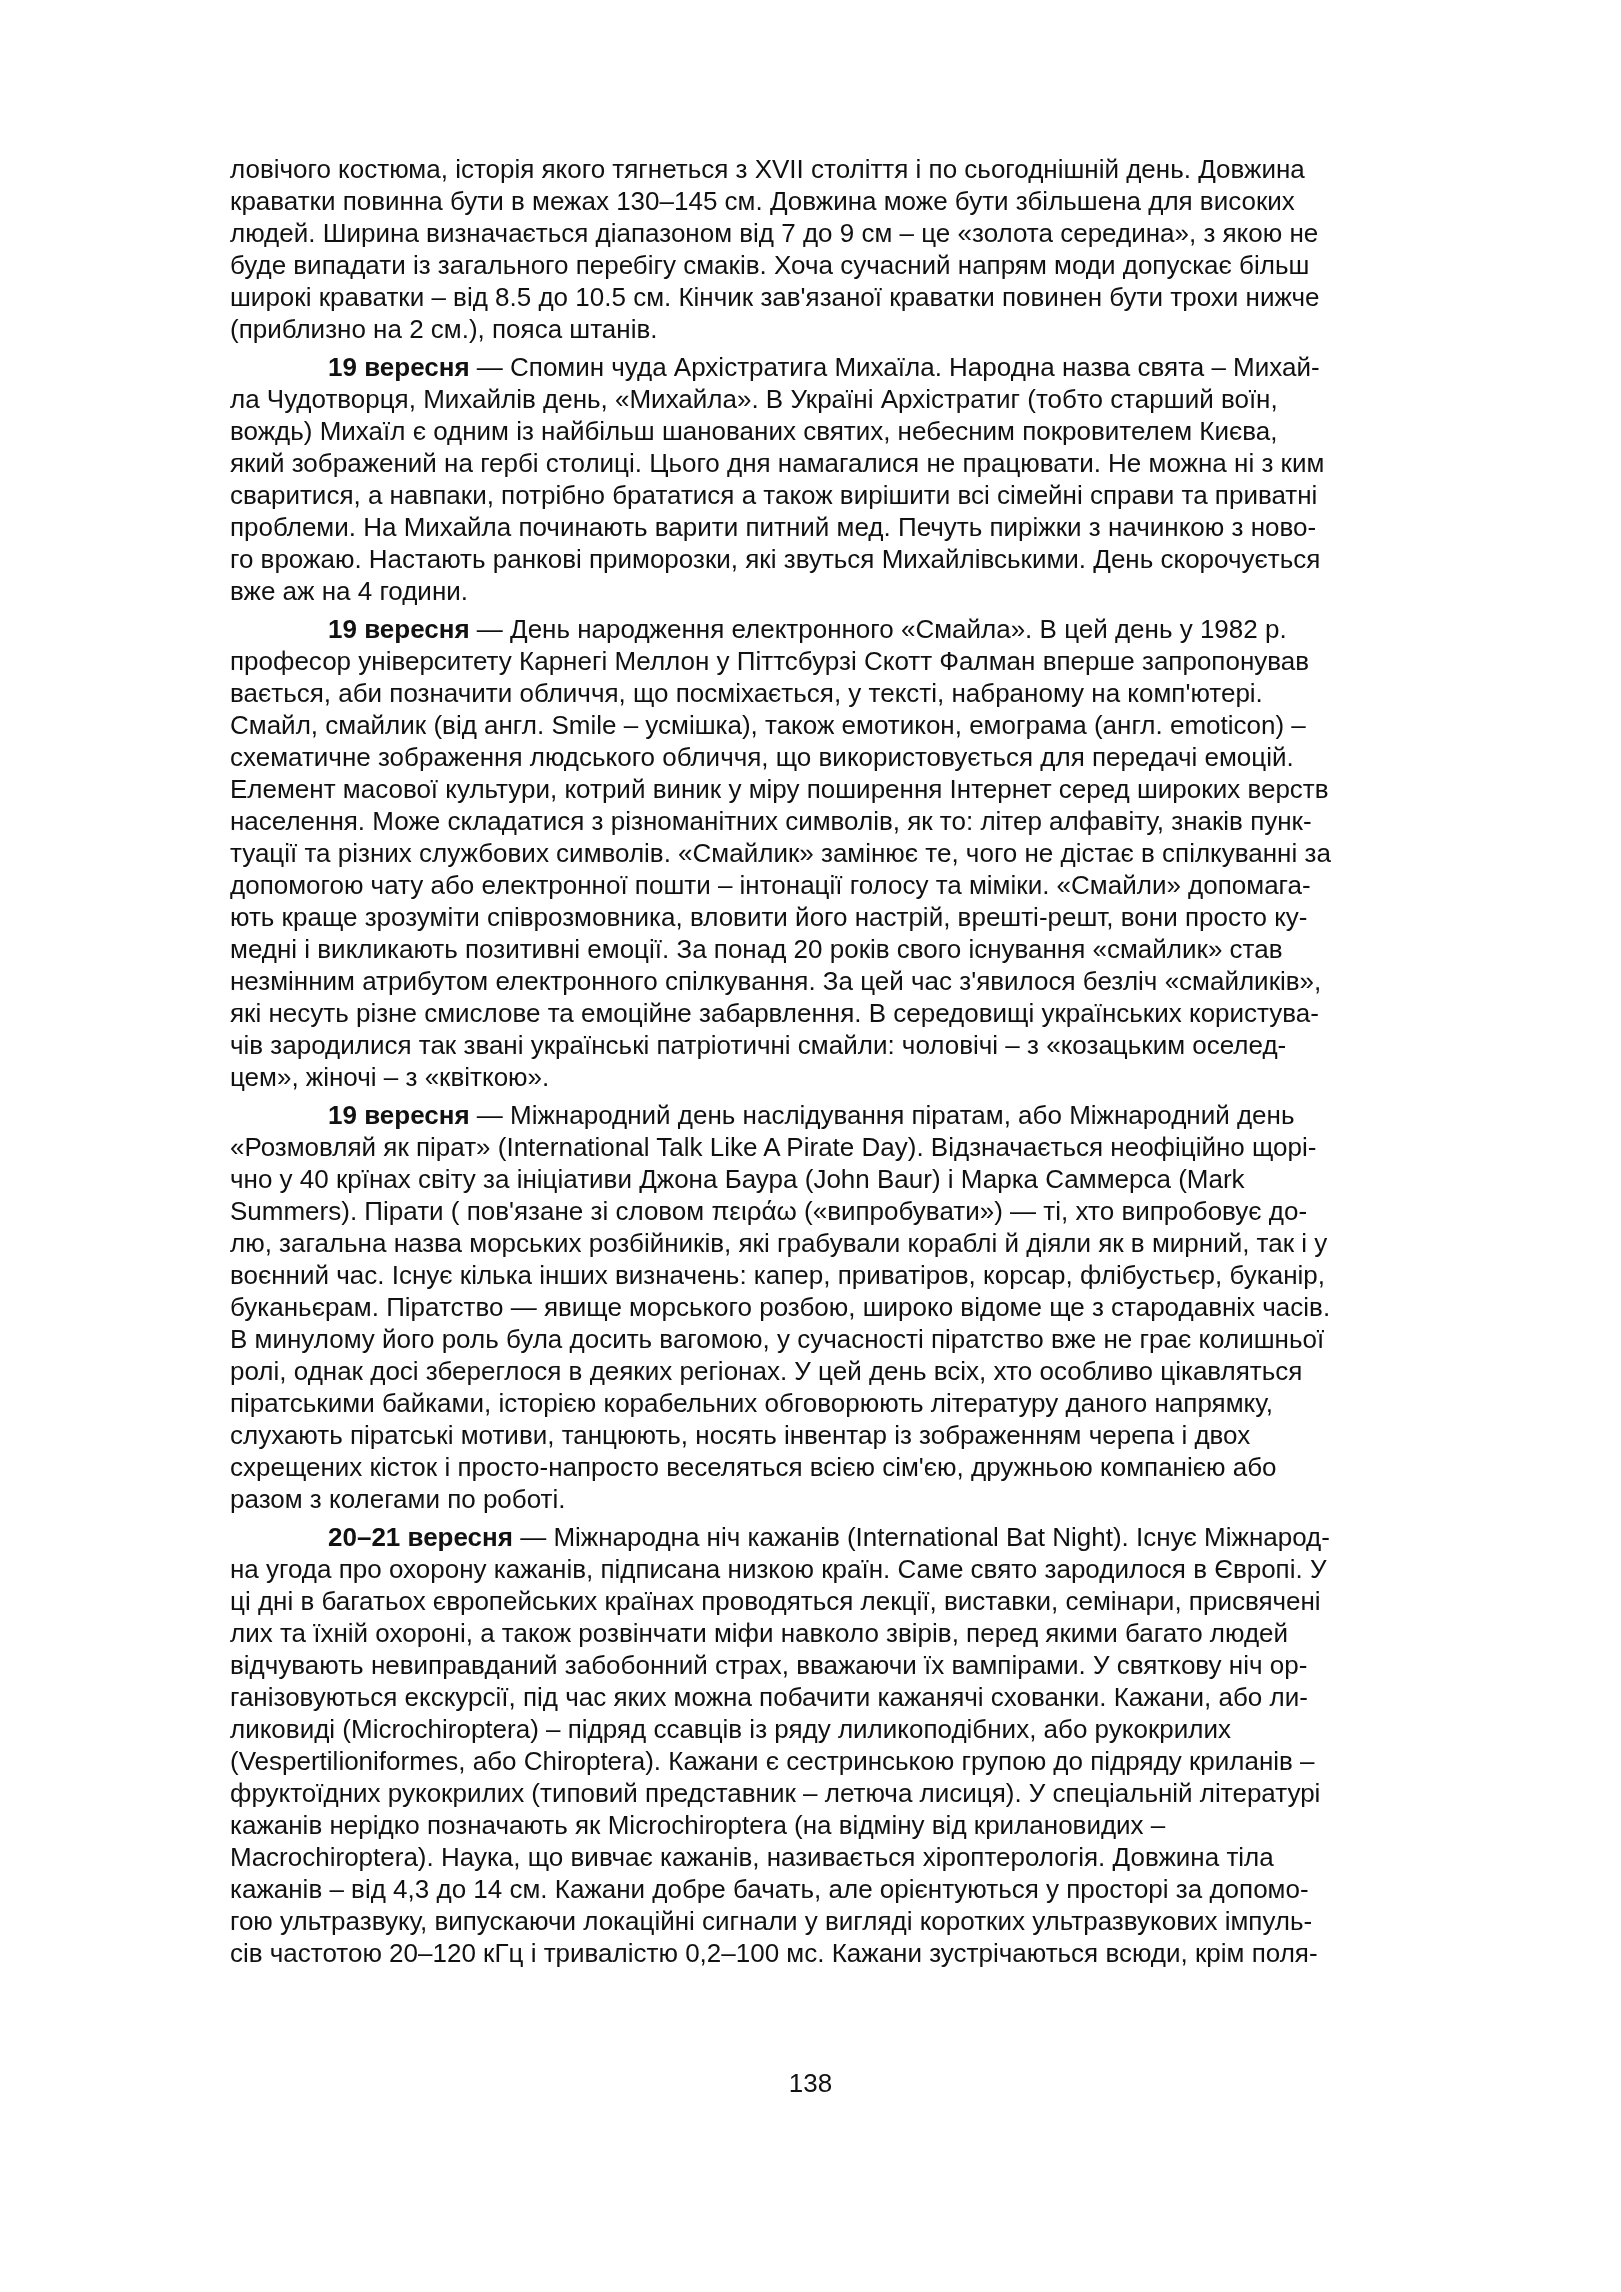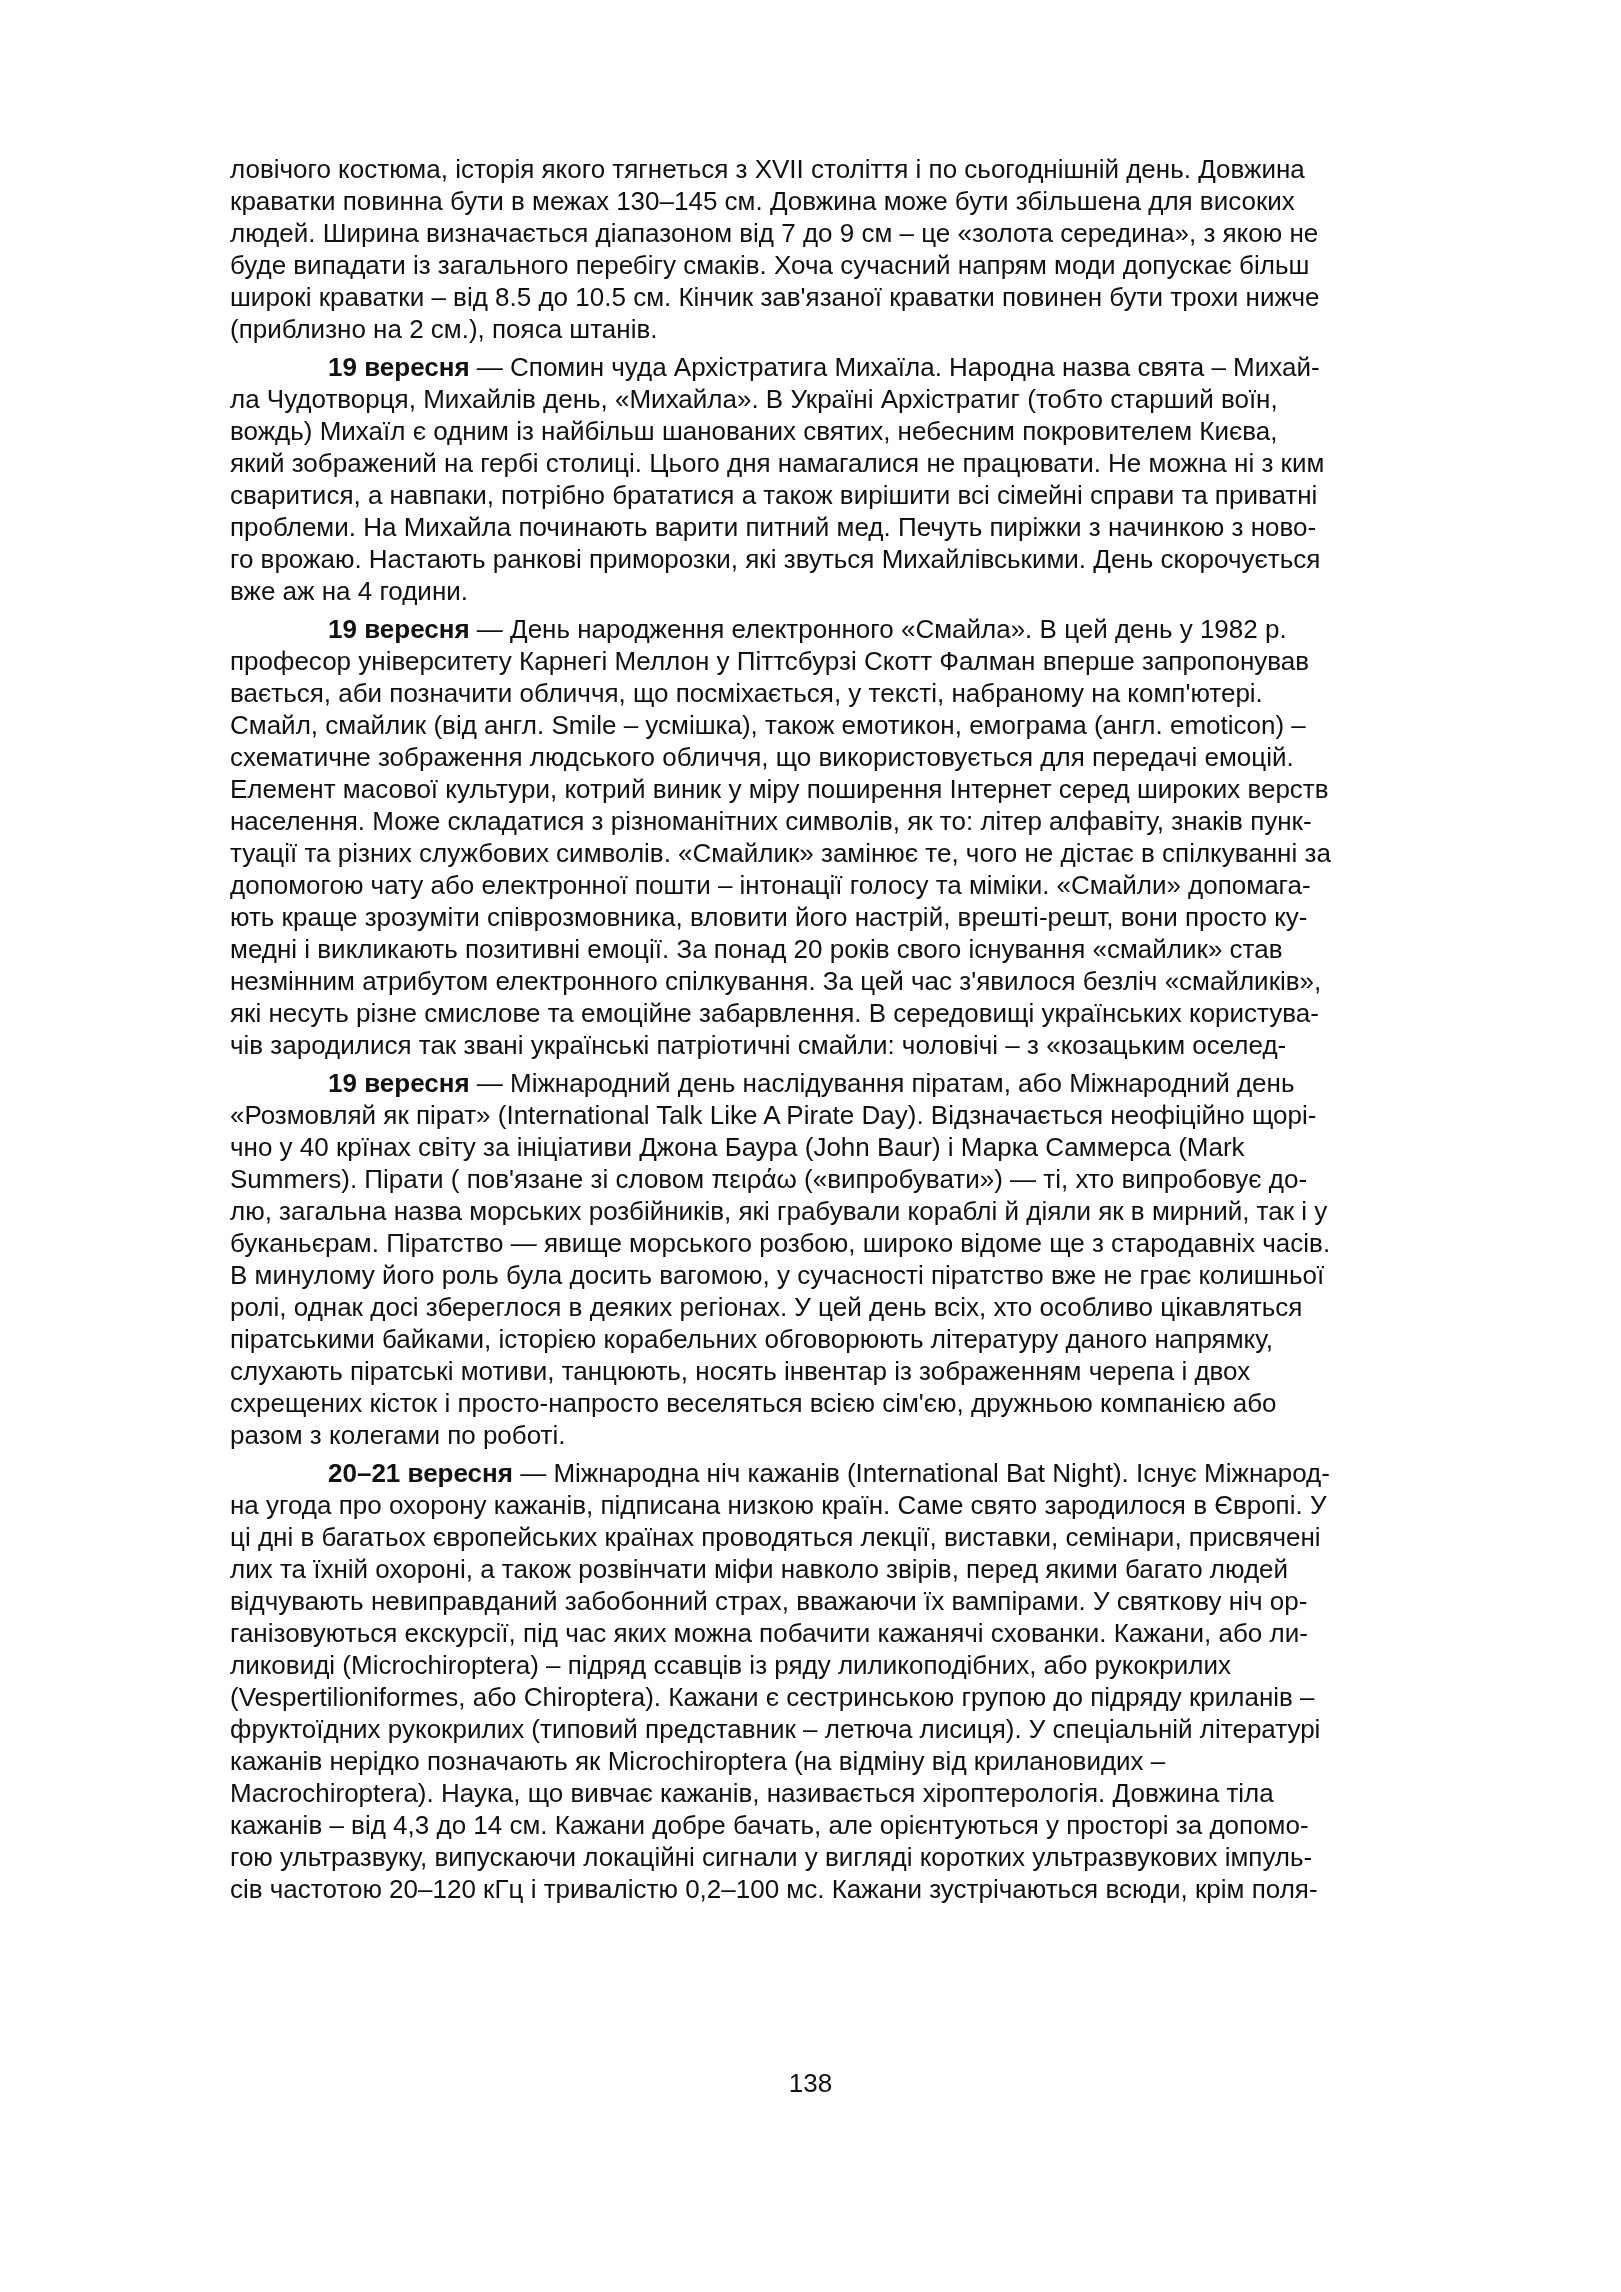--- a/index.html
+++ b/index.html
@@ -66,27 +66,29 @@
       <span class="line" style="word-spacing: 0px; text-align-last: left;"><span>схематичне зображення людського обличчя, що використовується для передачі емоцій.</span></span>
       <span class="line" style="word-spacing: 0px; text-align-last: left;"><span>Елемент масової культури, котрий виник у міру поширення Інтернет серед широких верств</span></span>
       <span class="line" style="word-spacing: 0px; text-align-last: left;"><span>населення. Може складатися з різноманітних символів, як то: літер алфавіту, знаків пунк-</span></span>
       <span class="line" style="word-spacing: 0px; text-align-last: left;"><span>туації та різних службових символів. «Смайлик» замінює те, чого не дістає в спілкуванні за</span></span>
       <span class="line" style="word-spacing: 0px; text-align-last: left;"><span>допомогою чату або електронної пошти – інтонації голосу та міміки. «Смайли» допомага-</span></span>
       <span class="line" style="word-spacing: 0px; text-align-last: left;"><span>ють краще зрозуміти співрозмовника, вловити його настрій, врешті-решт, вони просто ку-</span></span>
       <span class="line" style="word-spacing: 0px; text-align-last: left;"><span>медні і викликають позитивні емоції. За понад 20 років свого існування «смайлик» став</span></span>
       <span class="line" style="word-spacing: 0px; text-align-last: left;"><span>незмінним атрибутом електронного спілкування. За цей час з'явилося безліч «смайликів»,</span></span>
       <span class="line" style="word-spacing: 0px; text-align-last: left;"><span>які несуть різне смислове та емоційне забарвлення. В середовищі українських користува-</span></span>
       <span class="line" style="word-spacing: 0px; text-align-last: left;"><span>чів зародилися так звані українські патріотичні смайли: чоловічі – з «козацьким оселед-</span></span>
+      <span class="line last"><span>цем», жіночі – з «квіткою».</span></span>
     </div>
     <div class="para">
       <span class="line first" style="word-spacing: 0px; text-align-last: left;"><span class="head">19 вересня</span><span> — Міжнародний день наслідування піратам, або Міжнародний день</span></span>
       <span class="line" style="word-spacing: 0px; text-align-last: left;"><span>«Розмовляй як пірат» (International Talk Like A Pirate Day). Відзначається неофіційно щорі-</span></span>
       <span class="line" style="word-spacing: 0px; text-align-last: left;"><span>чно у 40 крїнах світу за ініціативи Джона Баура (John Baur) і Марка Саммерса (Mark</span></span>
       <span class="line" style="word-spacing: 0px; text-align-last: left;"><span>Summers). Пірати ( пов'язане зі словом πειράω («випробувати») — ті, хто випробовує до-</span></span>
       <span class="line" style="word-spacing: 0px; text-align-last: left;"><span>лю, загальна назва морських розбійників, які грабували кораблі й діяли як в мирний, так і у</span></span>
+      <span class="line" style="word-spacing: 0px; text-align-last: left;"><span>воєнний час. Існує кілька інших визначень: капер, приватіров, корсар, флібустьєр, буканір,</span></span>
       <span class="line" style="word-spacing: 0px; text-align-last: left;"><span>буканьєрам. Піратство — явище морського розбою, широко відоме ще з стародавніх часів.</span></span>
       <span class="line" style="word-spacing: 0px; text-align-last: left;"><span>В минулому його роль була досить вагомою, у сучасності піратство вже не грає колишньої</span></span>
       <span class="line" style="word-spacing: 0px; text-align-last: left;"><span>ролі, однак досі збереглося в деяких регіонах. У цей день всіх, хто особливо цікавляться</span></span>
       <span class="line" style="word-spacing: 0px; text-align-last: left;"><span>піратськими байками, історією корабельних обговорюють  літературу даного напрямку,</span></span>
       <span class="line" style="word-spacing: 0px; text-align-last: left;"><span>слухають піратські мотиви, танцюють, носять інвентар із зображенням черепа і двох</span></span>
       <span class="line" style="word-spacing: 0px; text-align-last: left;"><span>схрещених кісток і просто-напросто веселяться всією сім'єю, дружньою компанією або</span></span>
       <span class="line last"><span>разом з колегами по роботі.</span></span>
     </div>
     <div class="para">
       <span class="line first" style="word-spacing: 0px; text-align-last: left;"><span class="head">20–21 вересня</span><span> — Міжнародна ніч кажанів (International Bat Night). Існує Міжнарод-</span></span>

